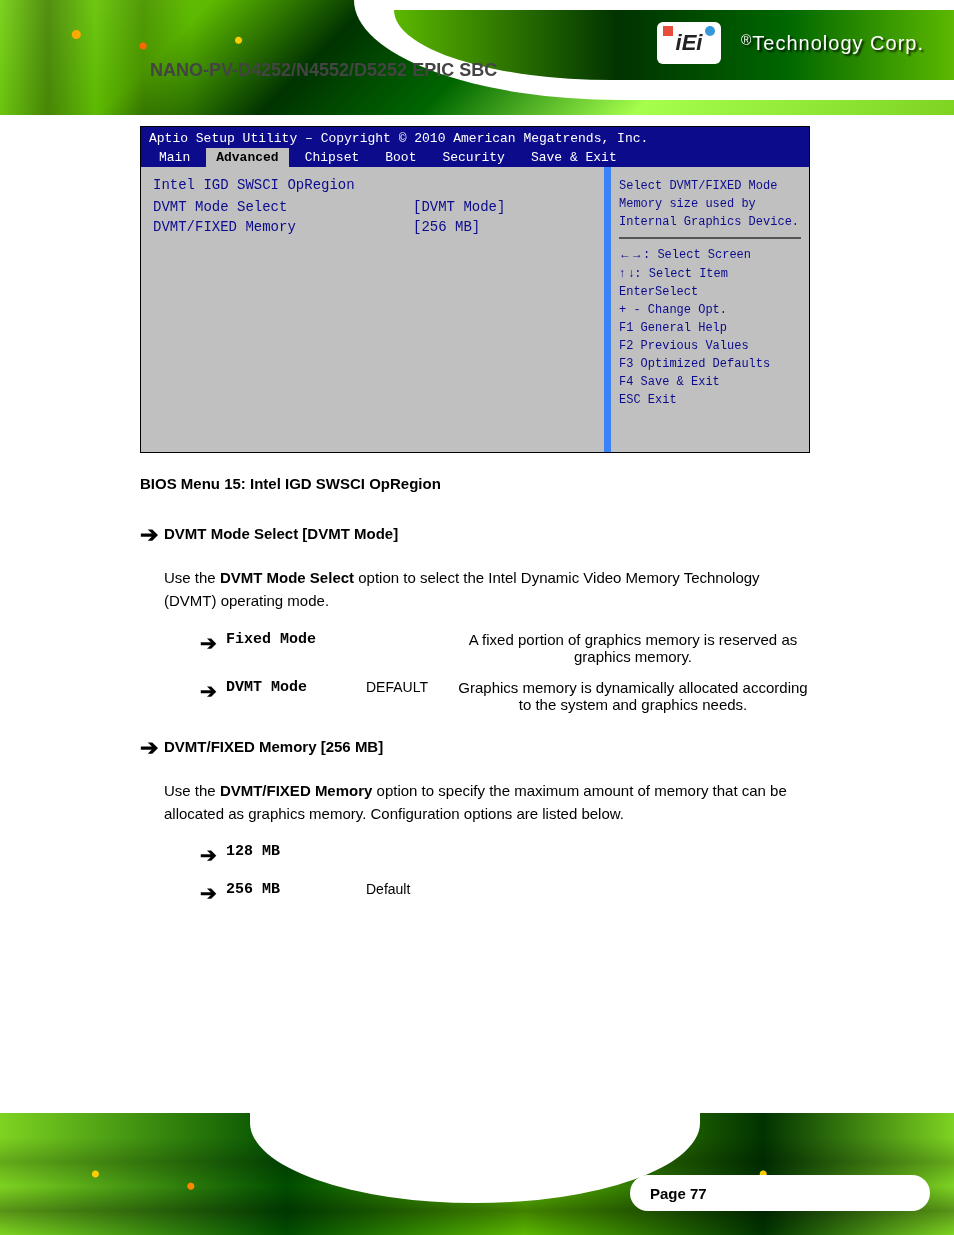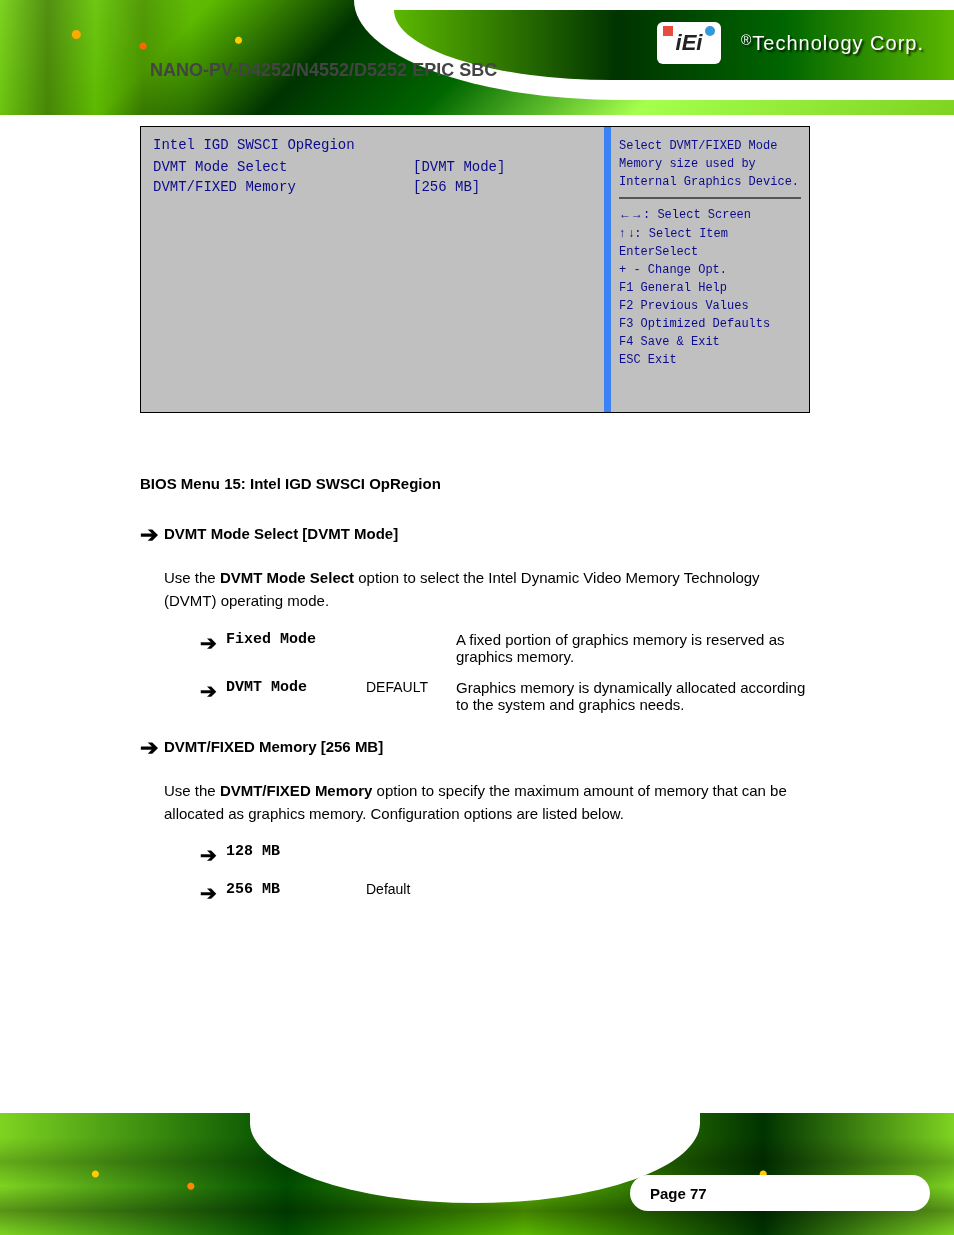--- a/index.html
+++ b/index.html
@@ -44,21 +44,21 @@
   .caption { font-weight:bold; margin-bottom:30px; }
   .para-row { display:flex; align-items:flex-start; margin-bottom:18px; }
   .big-arrow { font-family: Arial; font-size:22px; font-weight:bold; color:#000; width:24px; flex-shrink:0; }
   .para-text { line-height:1.55; }
   .bold { font-weight:bold; }
   .sub-options { margin-left:60px; margin-top:10px; margin-bottom:22px; }
   .sub-row { display:flex; align-items:flex-start; margin-bottom:14px; }
   .sub-arrow { font-family: Arial; font-size:20px; font-weight:bold; width:26px; flex-shrink:0; }
   .sub-label { width:140px; font-weight:bold; font-family:"Courier New", monospace; }
   .sub-default { width:90px; font-size:14px; }
-  .sub-desc { flex:1; }
+  .sub-desc { flex:1;text-align:center; }
 
   
   .bottom-banner { position:absolute; bottom:0; left:0; width:954px; height:122px; background: linear-gradient(90deg, #7ed321 0%, #004d00 30%, #5cb800 55%, #003300 80%, #7ed321 100%); overflow:hidden; }
   .bottom-banner::before { content:""; position:absolute; top:0; left:0; right:0; bottom:0; background:
     radial-gradient(circle at 10% 50%, #ffcc00 3px, transparent 4px),
     radial-gradient(circle at 20% 60%, #ff8800 3px, transparent 4px),
     radial-gradient(circle at 80% 50%, #ffcc00 3px, transparent 4px),
     linear-gradient(0deg, transparent 0%, rgba(0,0,0,0.3) 20%, transparent 40%, rgba(0,0,0,0.2) 60%, transparent 80%);
   }
   .bottom-white { position:absolute; top:0; left:250px; width:450px; height:90px; background:#fff; border-radius: 0 0 280px 280px / 0 0 100px 100px; }
@@ -74,20 +74,31 @@
       <span class="logo-red"></span>
         <span class="logo-blue"></span>
       <span>iEi</span>
     </div>
     <span class="brand-text"><span class="reg">®</span><span>Technology Corp.</span></span>
   </div>
   <div class="product-label">NANO-PV-D4252/N4552/D5252 EPIC SBC</div>
 </div>
 
 <div class="bios-box">
+  <div class="bios-header">
+    <div>Aptio Setup Utility – Copyright © 2010 American Megatrends, Inc.</div>
+    <div class="bios-tabs">
+      <span class="bios-tab">Main</span>
+      <span class="bios-tab active">Advanced</span>
+      <span class="bios-tab">Chipset</span>
+      <span class="bios-tab">Boot</span>
+      <span class="bios-tab">Security</span>
+      <span class="bios-tab">Save &amp; Exit</span>
+    </div>
+  </div>
   <div class="bios-body">
     <div class="bios-left">
       <div style="margin-bottom:6px;">Intel IGD SWSCI OpRegion</div>
       <div class="ritem">
         <span class="lbl">DVMT Mode Select</span>
         <span class="val">[DVMT Mode]</span>
       </div>
       <div class="ritem">
         <span class="lbl">DVMT/FIXED Memory</span>
         <span class="val">[256 MB]</span>

